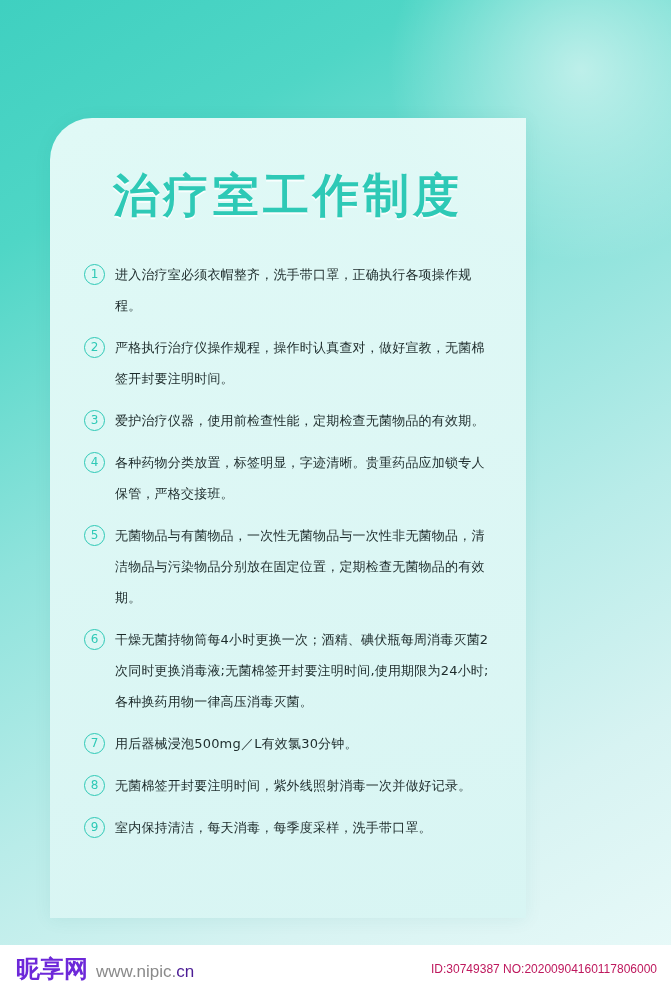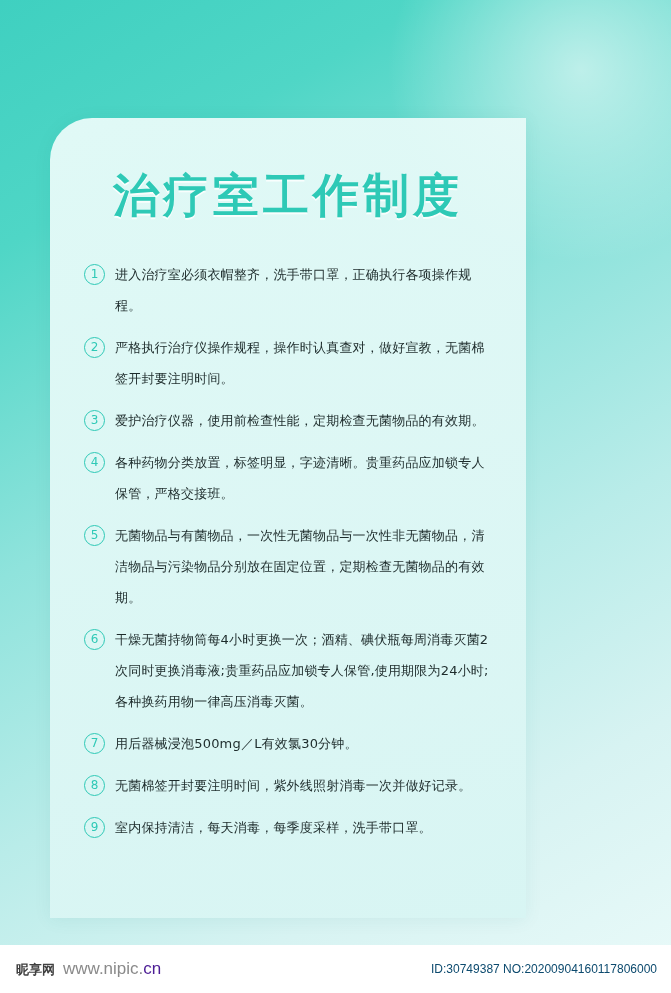--- a/index.html
+++ b/index.html
@@ -137,39 +137,39 @@
     background: #ffffff;
     display: flex;
     align-items: center;
   }
   .brand {
     display: flex;
     align-items: baseline;
     margin-left: 16px;
   }
   .brand-cn {
-    font-size: 13px;
-    color: #404040;
+    font-size: 24px;
+    color: #6d28d9;
     font-weight: bold;
     font-family: Liberation Mono, monospace;
   }
   .brand-url {
     margin-left: 8px;
     font-size: 17px;
     color: #8a8a8a;
     font-family: "Liberation Sans", sans-serif;
   }
   .brand-url .cn {
     color: #4c1d95;
   }
   .meta {
     margin-left: auto;
     margin-right: 14px;
     font-size: 12px;
-    color: #0c4a6e;
+    color: #be185d;
     font-family: "Liberation Sans", sans-serif;
   }
 </style>
 </head>
 <body>
 
 <div class="poster">
   <div class="glow"></div>
   <div class="swoosh swoosh-1"></div>
   <div class="swoosh swoosh-2"></div>
@@ -194,21 +194,21 @@
       <li class="rule">
         <span class="num">4</span>
         <span class="rule-text">各种药物分类放置，标签明显，字迹清晰。贵重药品应加锁专人保管，严格交接班。</span>
       </li>
       <li class="rule">
         <span class="num">5</span>
         <span class="rule-text">无菌物品与有菌物品，一次性无菌物品与一次性非无菌物品，清洁物品与污染物品分别放在固定位置，定期检查无菌物品的有效期。</span>
       </li>
       <li class="rule">
         <span class="num">6</span>
-        <span class="rule-text">干燥无菌持物筒每4小时更换一次；酒精、碘伏瓶每周消毒灭菌2次同时更换消毒液;贵重药品应加锁专人保管,使用期限为24小时;各种换药用物一律高压消毒灭菌。</span>
+        <span class="rule-text">干燥无菌持物筒每4小时更换一次；酒精、碘伏瓶每周消毒灭菌2次同时更换消毒液;无菌棉签开封要注明时间,使用期限为24小时;各种换药用物一律高压消毒灭菌。</span>
       </li>
       <li class="rule">
         <span class="num">7</span>
         <span class="rule-text">用后器械浸泡500mg／L有效氯30分钟。</span>
       </li>
       <li class="rule">
         <span class="num">8</span>
         <span class="rule-text">无菌棉签开封要注明时间，紫外线照射消毒一次并做好记录。</span>
       </li>
       <li class="rule">

